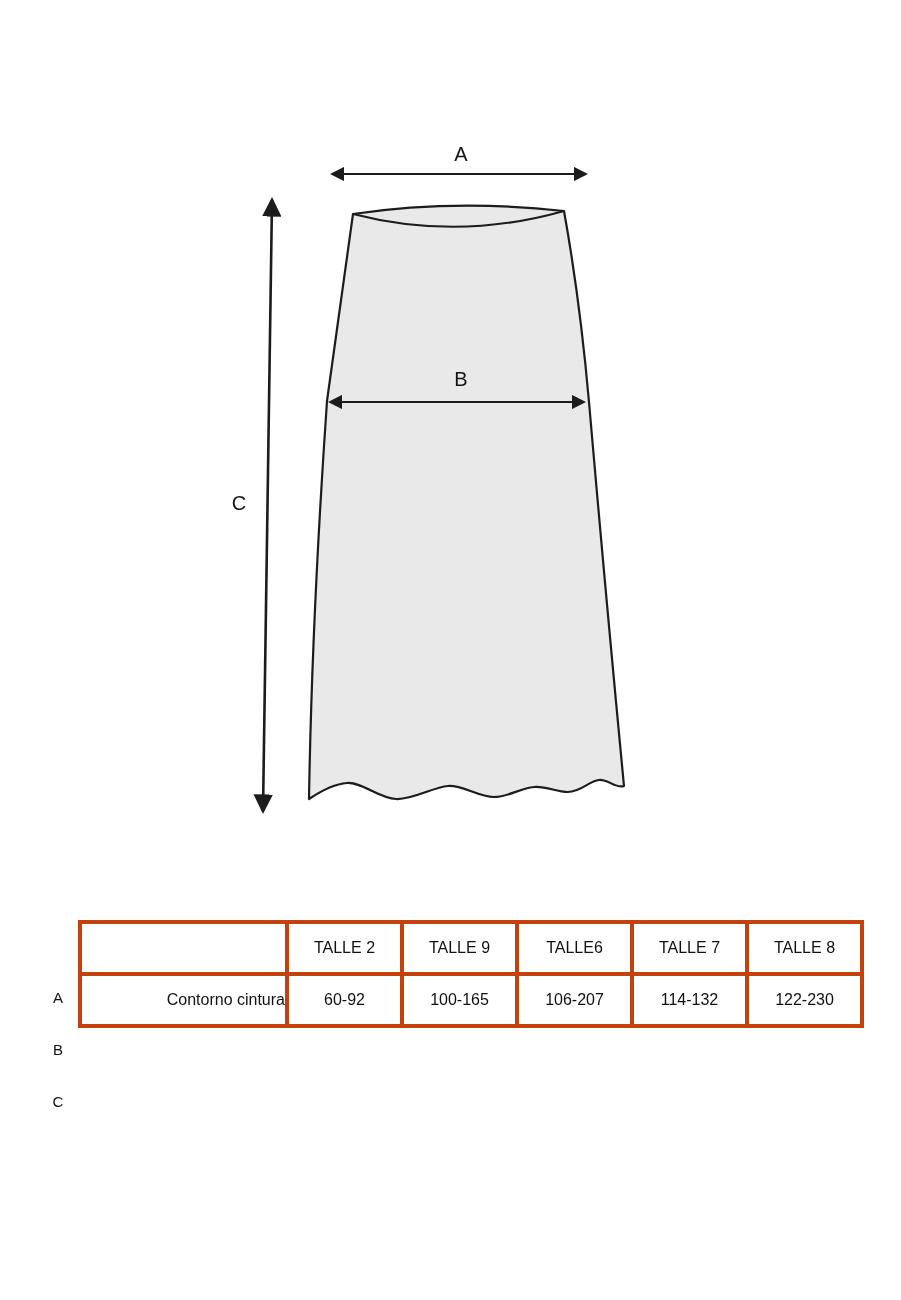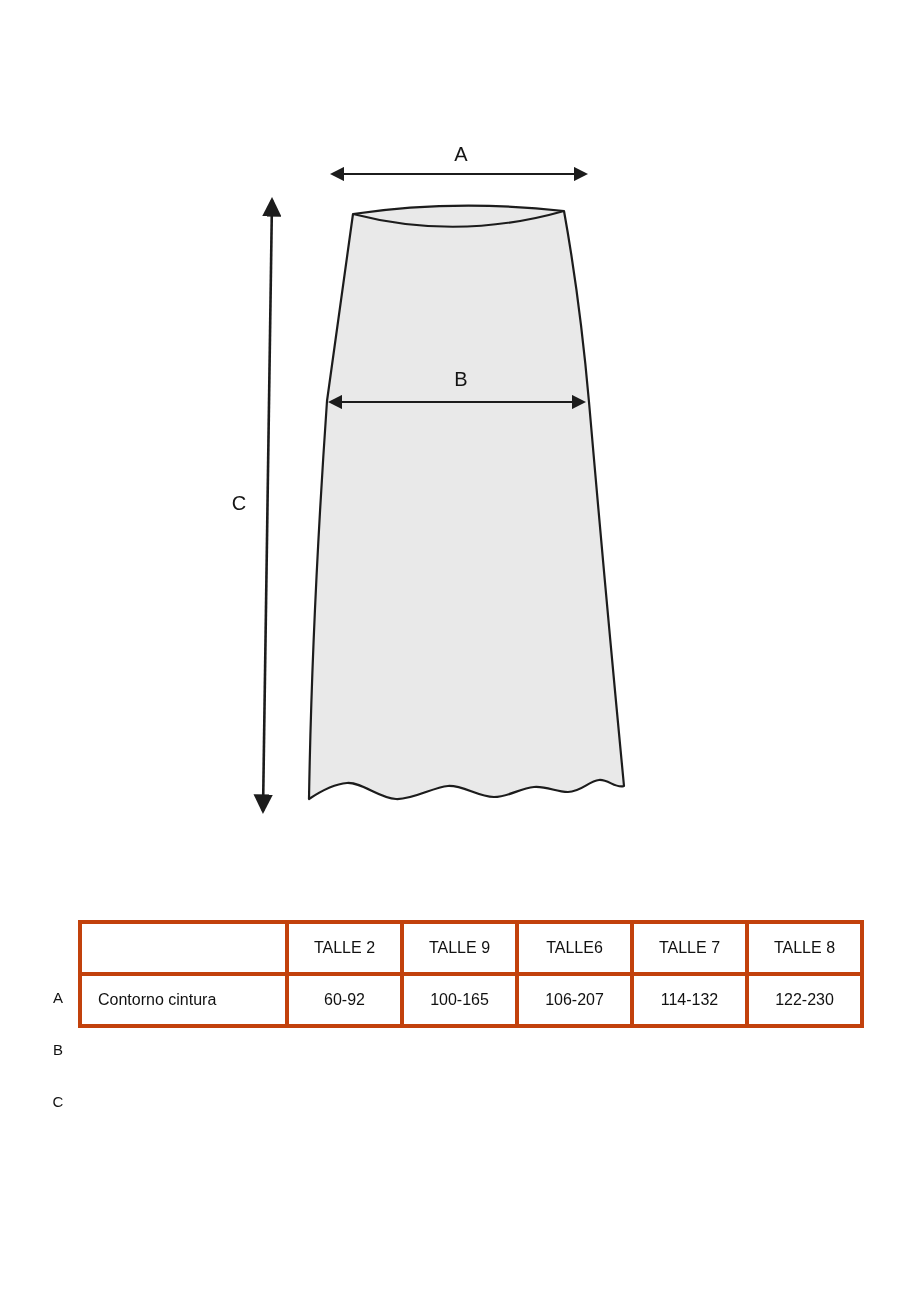--- a/index.html
+++ b/index.html
@@ -39,21 +39,21 @@
     text-align: center;
     vertical-align: middle;
     font-size: 16px;
     font-weight: 400;
     color: #111111;
     white-space: nowrap;
   }
   .size-table .label-col { width: 203px; }
   .size-table .size-col  { width: 111px; }
   .size-table td.label-cell {
-    text-align: left;
+    text-align: right;
     padding-left: 16px;
   }
   .row-letter {
     position: absolute;
     left: 46px;
     width: 24px;
     height: 52px;
     line-height: 52px;
     text-align: center;
     font-size: 15px;

